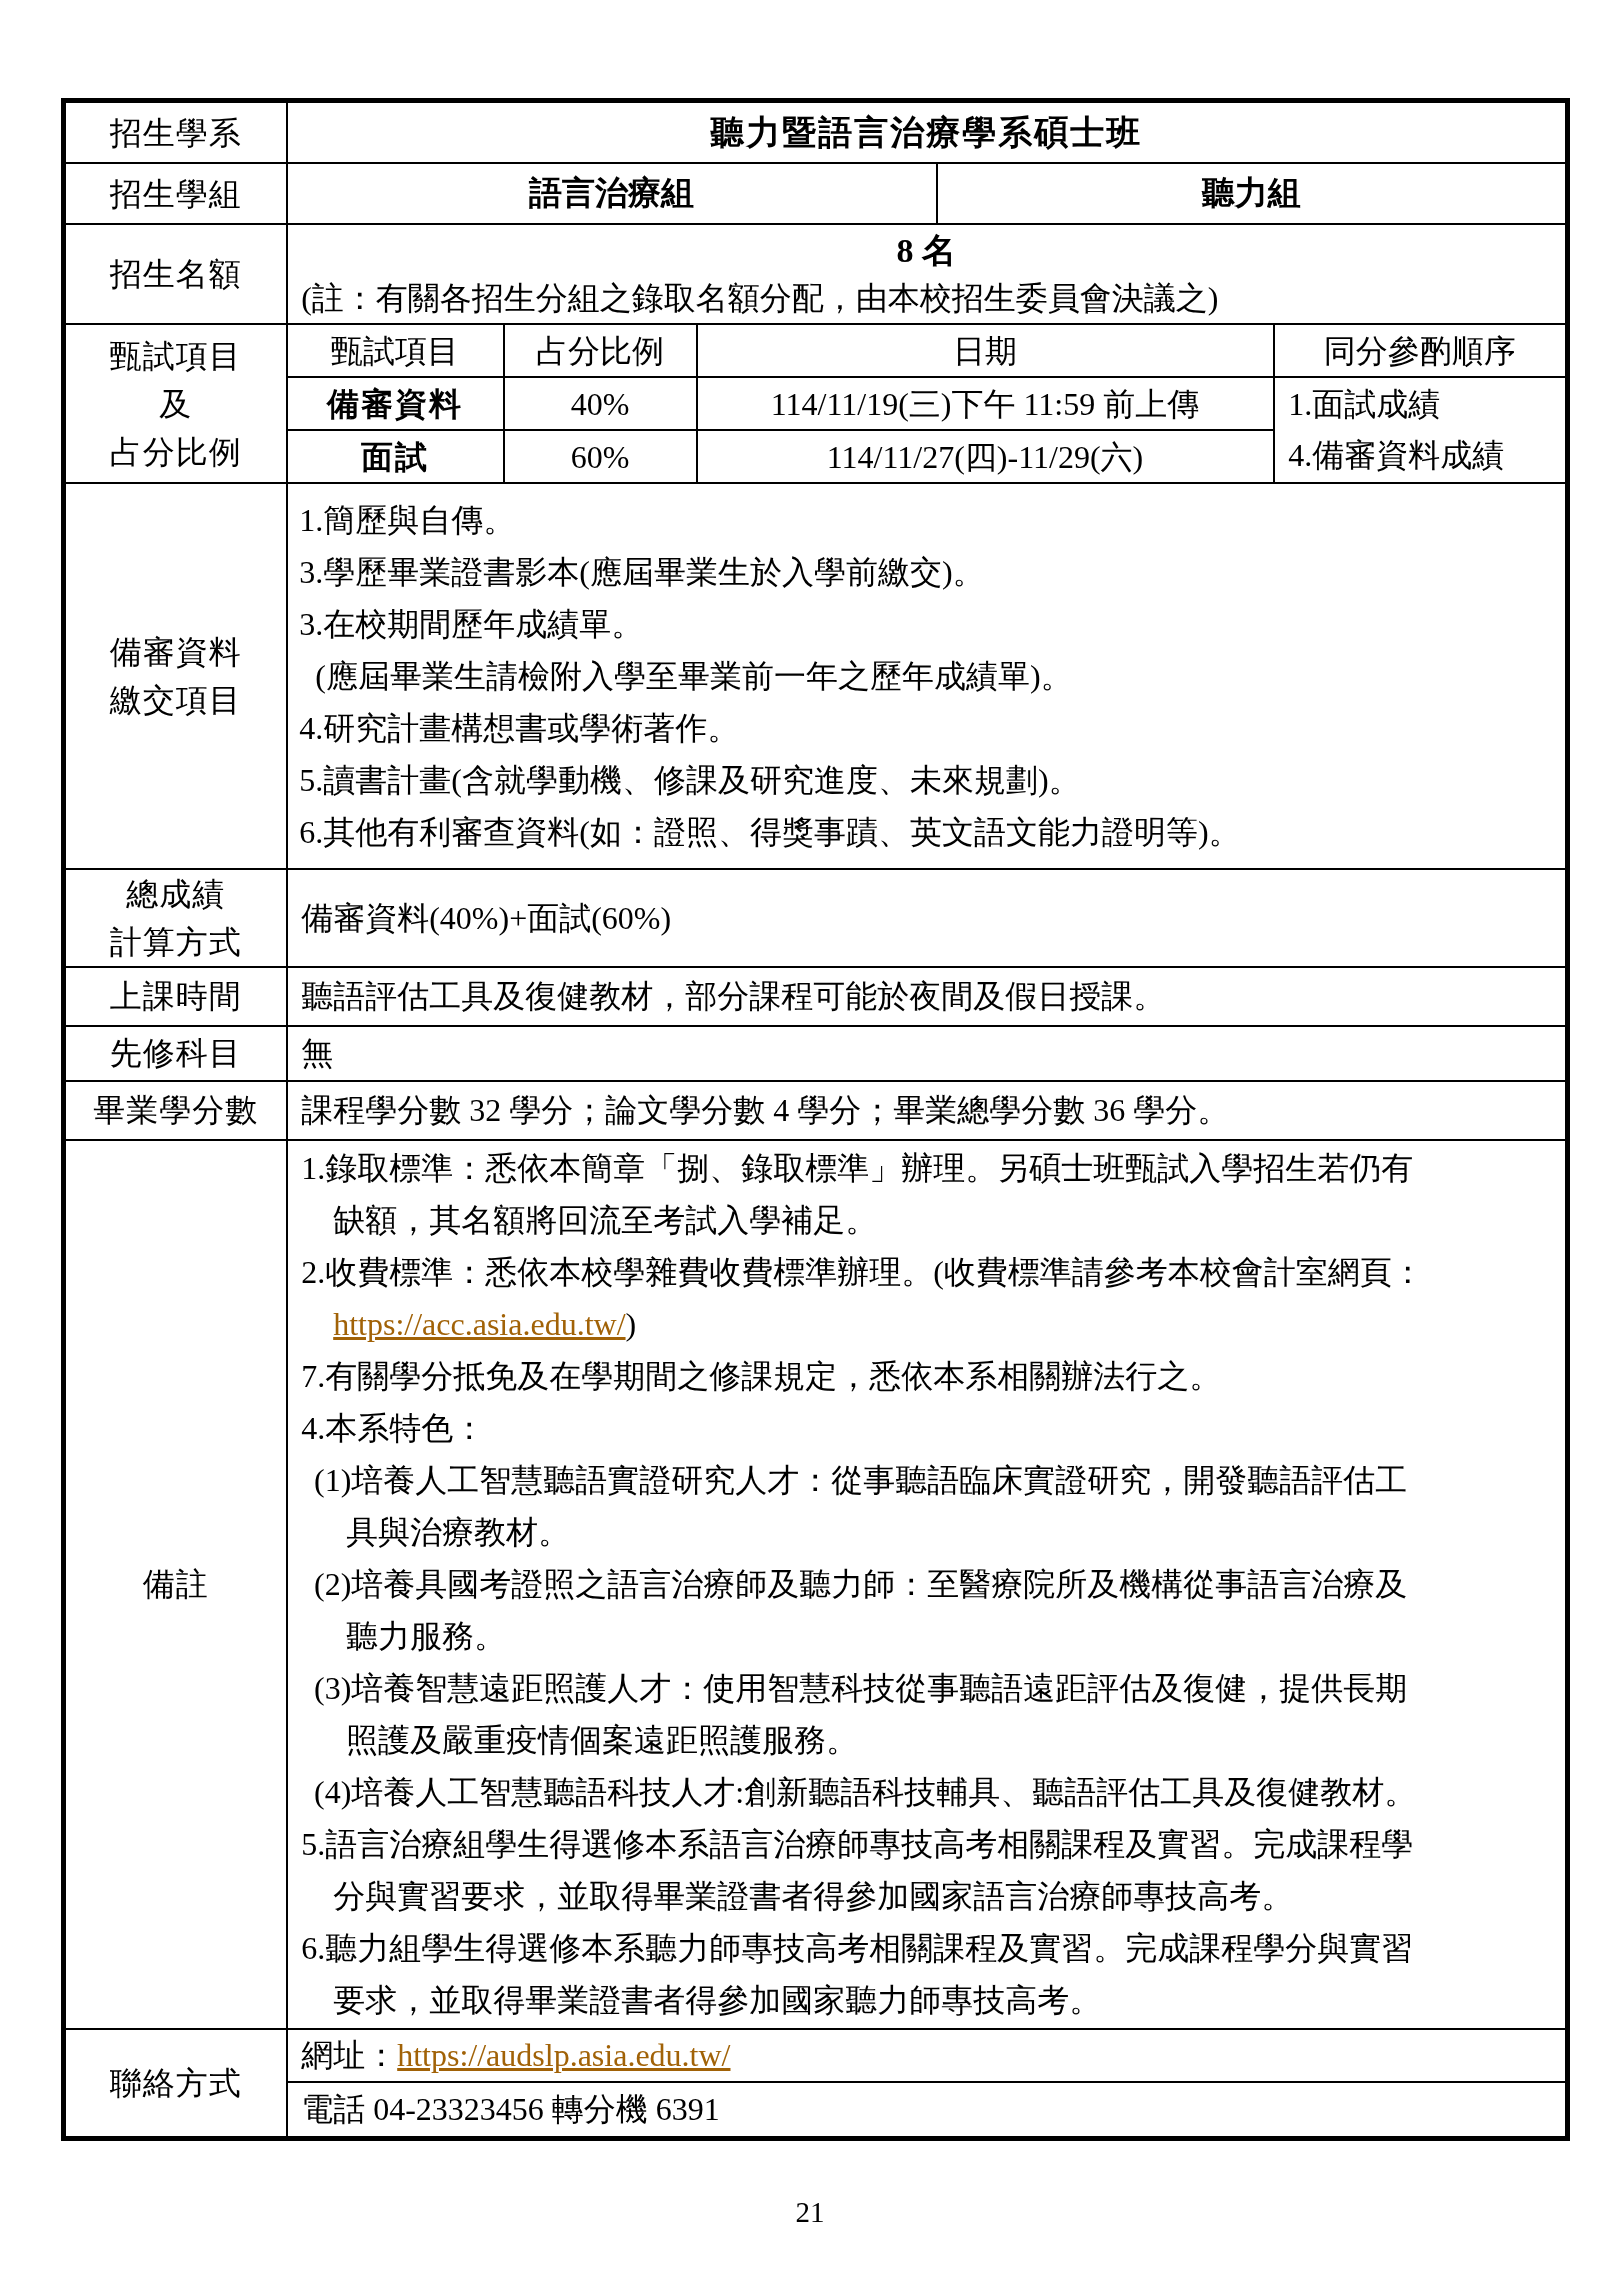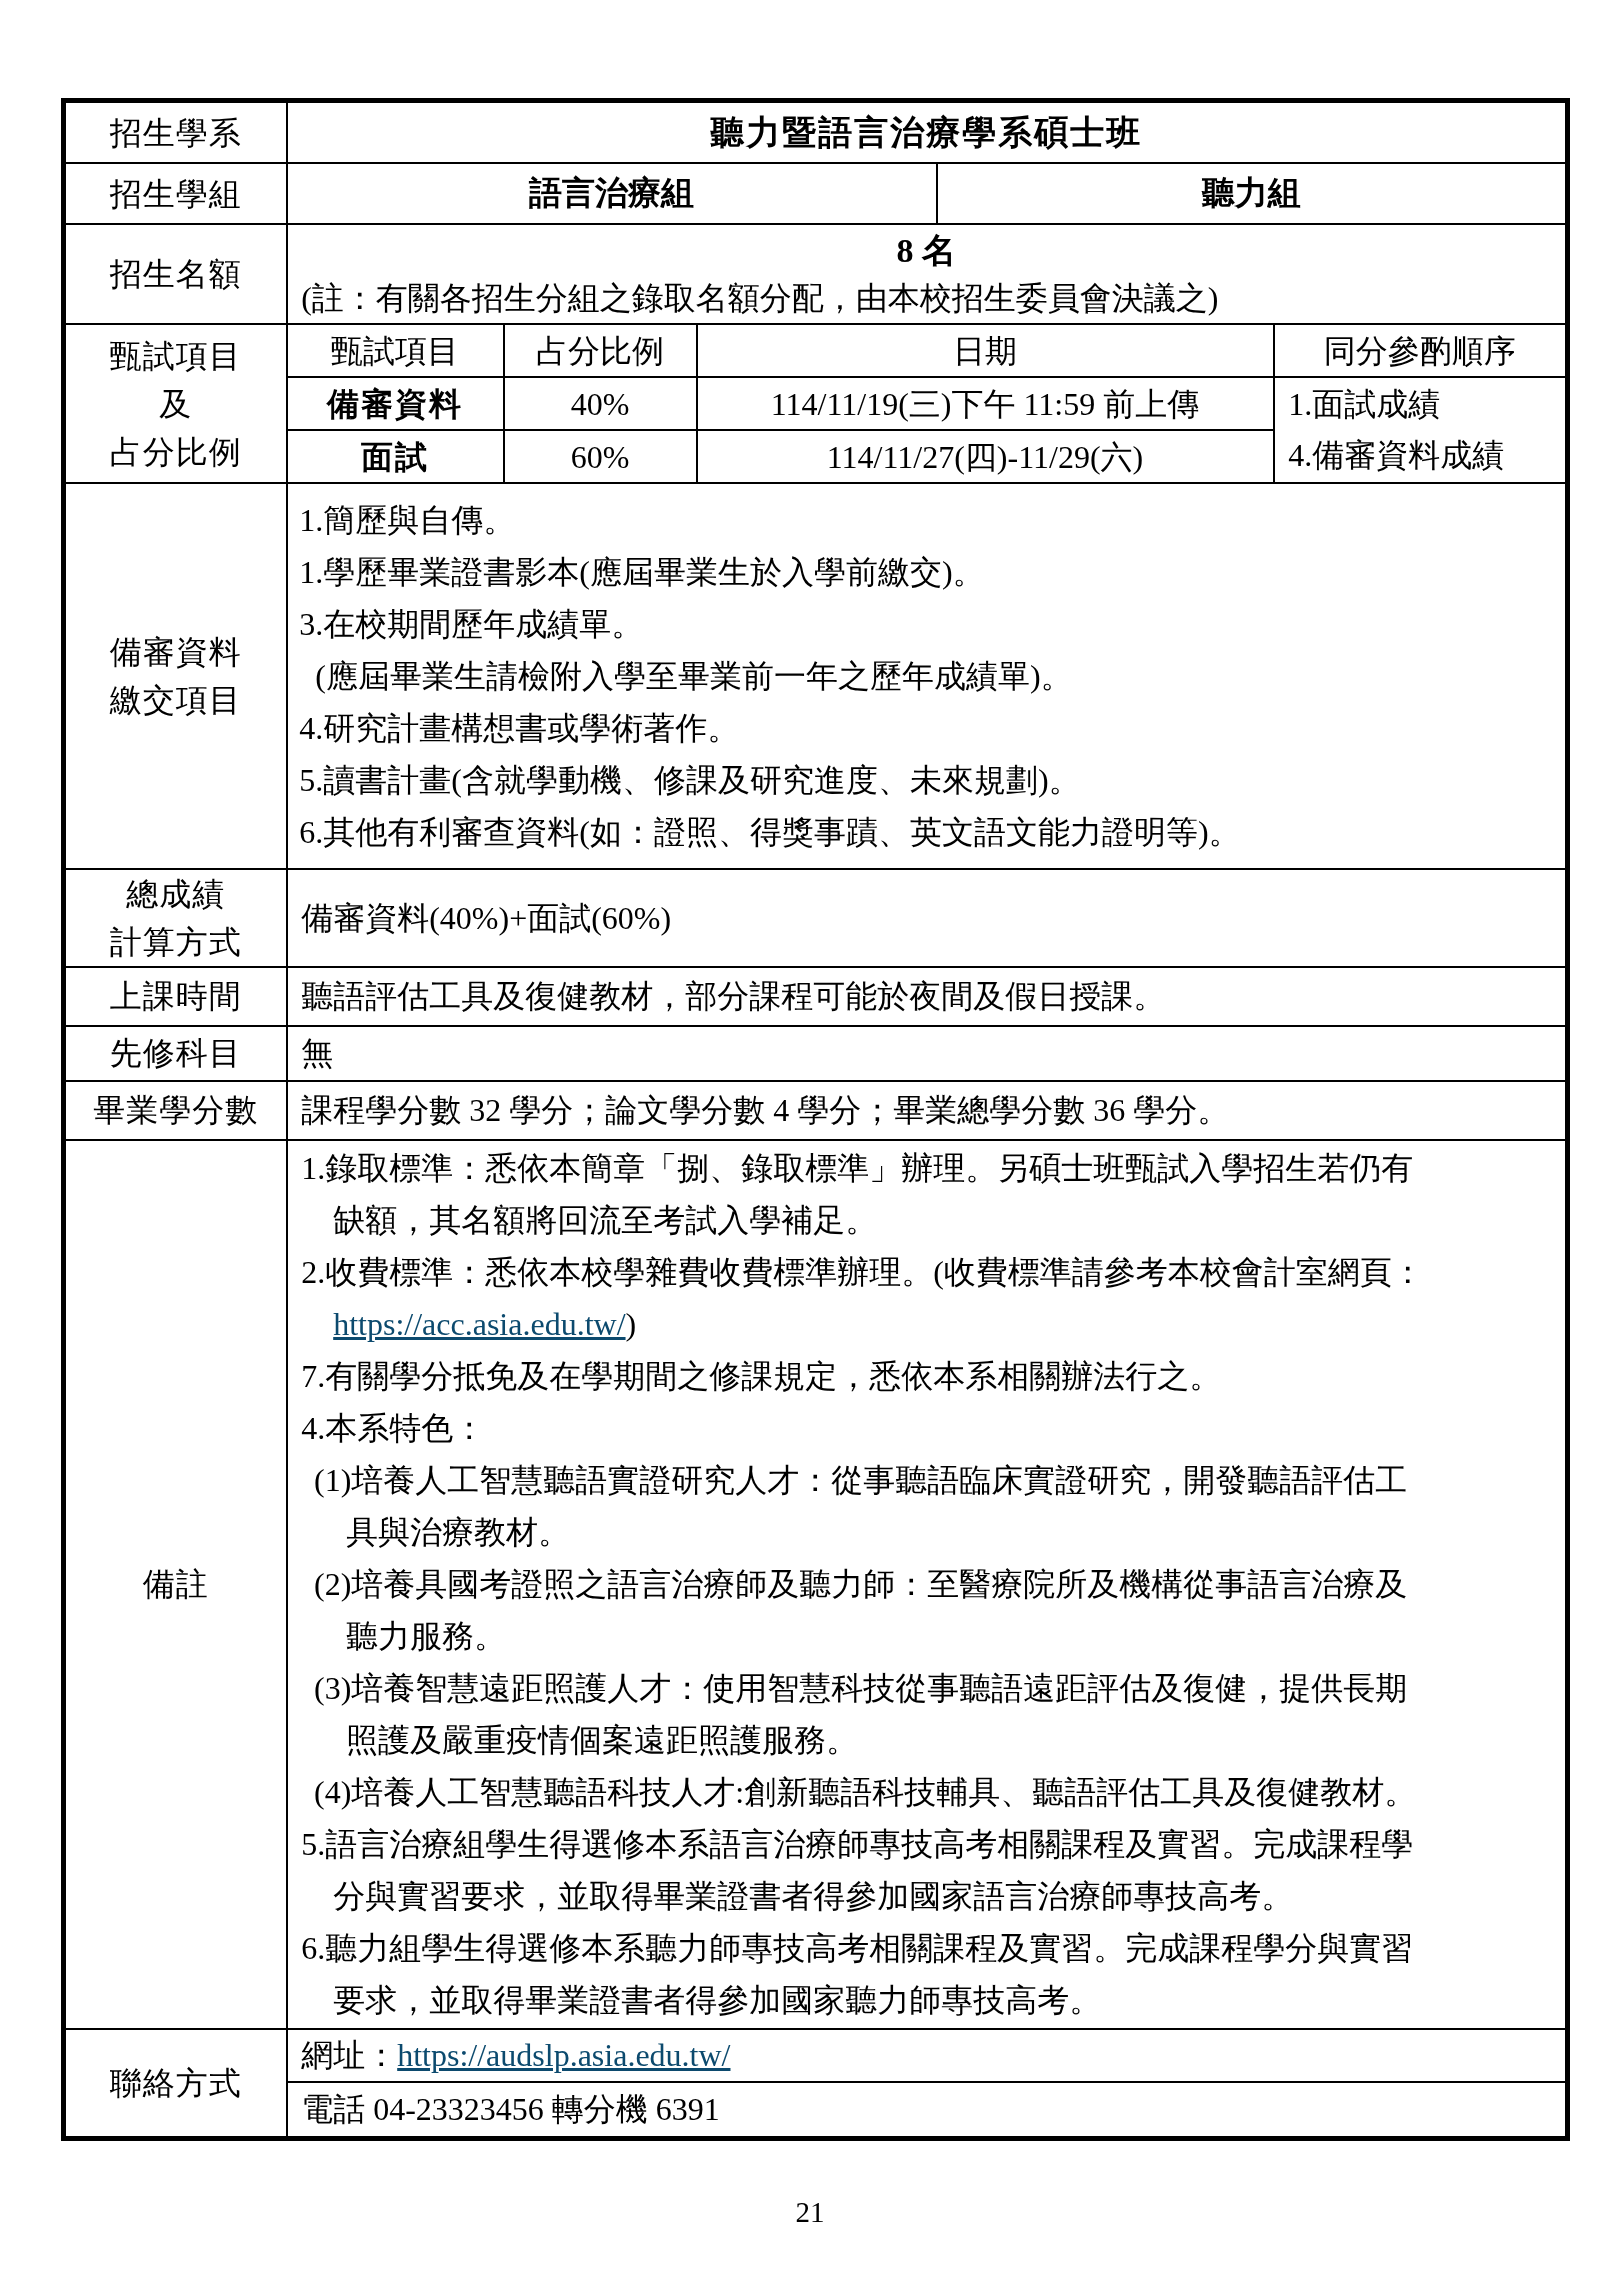--- a/index.html
+++ b/index.html
@@ -16,21 +16,21 @@
   .title-cell{font-size:34px;font-weight:bold;text-align:center;letter-spacing:2px;}
   .group-cell{font-size:33px;font-weight:bold;text-align:center;}
   .quota-value{font-size:34px;font-weight:bold;text-align:center;line-height:1.45;}
   .quota-note{font-size:32px;line-height:1.45;white-space:nowrap;}
   .sub-head{text-align:center;}
   .exam-item{text-align:center;font-weight:bold;letter-spacing:2px;}
   .list-cell{vertical-align:middle;padding:9.8px 9.8px 9.8px 11.8px;}
   .list-cell .line{white-space:nowrap;line-height:52px;}
   .remarks-cell .line{line-height:52px;}
   .tiebreak-cell .line{line-height:1.6;white-space:nowrap;}
-  .doc-link{color:#0c4a6e;text-decoration:underline;}
+  .doc-link{color:#a16207;text-decoration:underline;}
   .value-line{white-space:nowrap;}
   .contact-line{white-space:nowrap;}
   .page-number{position:absolute;left:0;width:100%;top:2196px;text-align:center;font-size:29px;}
 </style>
 </head>
 <body>
 
 <div class="sheet">
   <table class="adm">
     <colgroup>
@@ -88,21 +88,21 @@
       <td class="center nowrap" colspan="2">114/11/27(四)-11/29(六)</td>
     </tr>
 
     <tr>
       <td class="label-cell" style="height:363px">
             <div class="line"><span>備審資料</span></div>
             <div class="line"><span>繳交項目</span></div>
           </td>
       <td class="list-cell" colspan="5">
             <div class="line"><span>1.簡歷與自傳。</span></div>
-            <div class="line"><span>1.學歷畢業證書影本(應屆畢業生於入學前繳交)。</span></div>
+            <div class="line"><span>3.學歷畢業證書影本(應屆畢業生於入學前繳交)。</span></div>
             <div class="line"><span>3.在校期間歷年成績單。</span></div>
             <div class="line" style="padding-left: 0.5em;"><span>(應屆畢業生請檢附入學至畢業前一年之歷年成績單)。</span></div>
             <div class="line"><span>4.研究計畫構想書或學術著作。</span></div>
             <div class="line"><span>5.讀書計畫(含就學動機、修課及研究進度、未來規劃)。</span></div>
             <div class="line"><span>6.其他有利審查資料(如：證照、得獎事蹟、英文語文能力證明等)。</span></div>
           </td>
     </tr>
 
     <tr>
       <td class="label-cell" style="height:86px">

